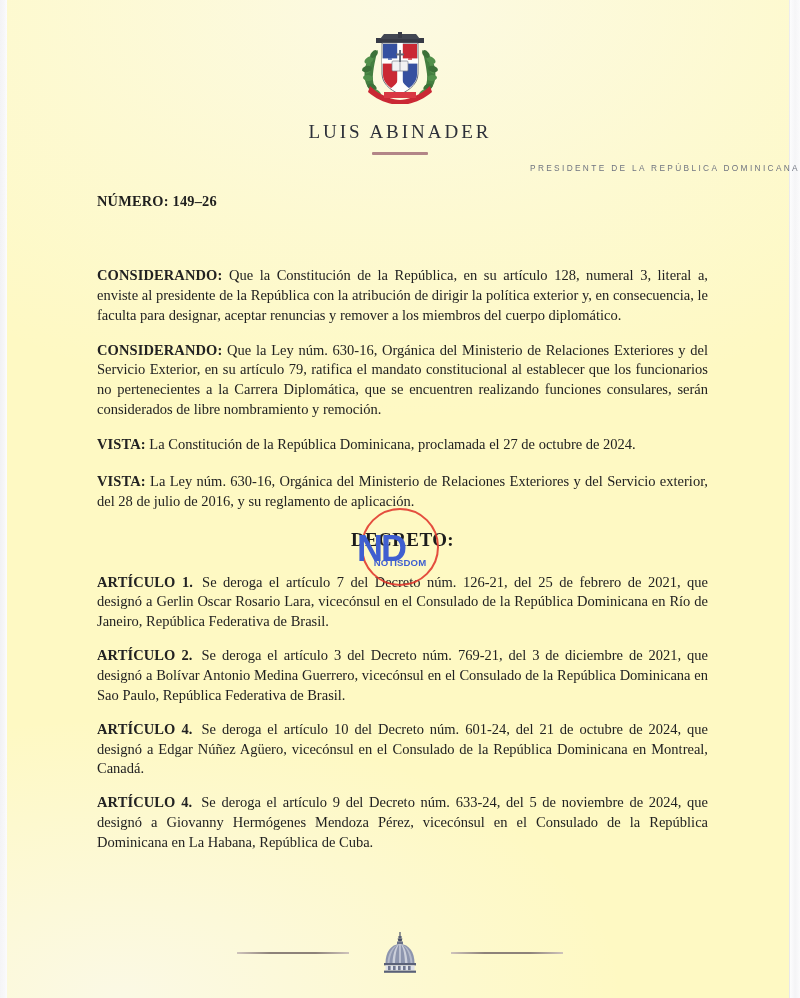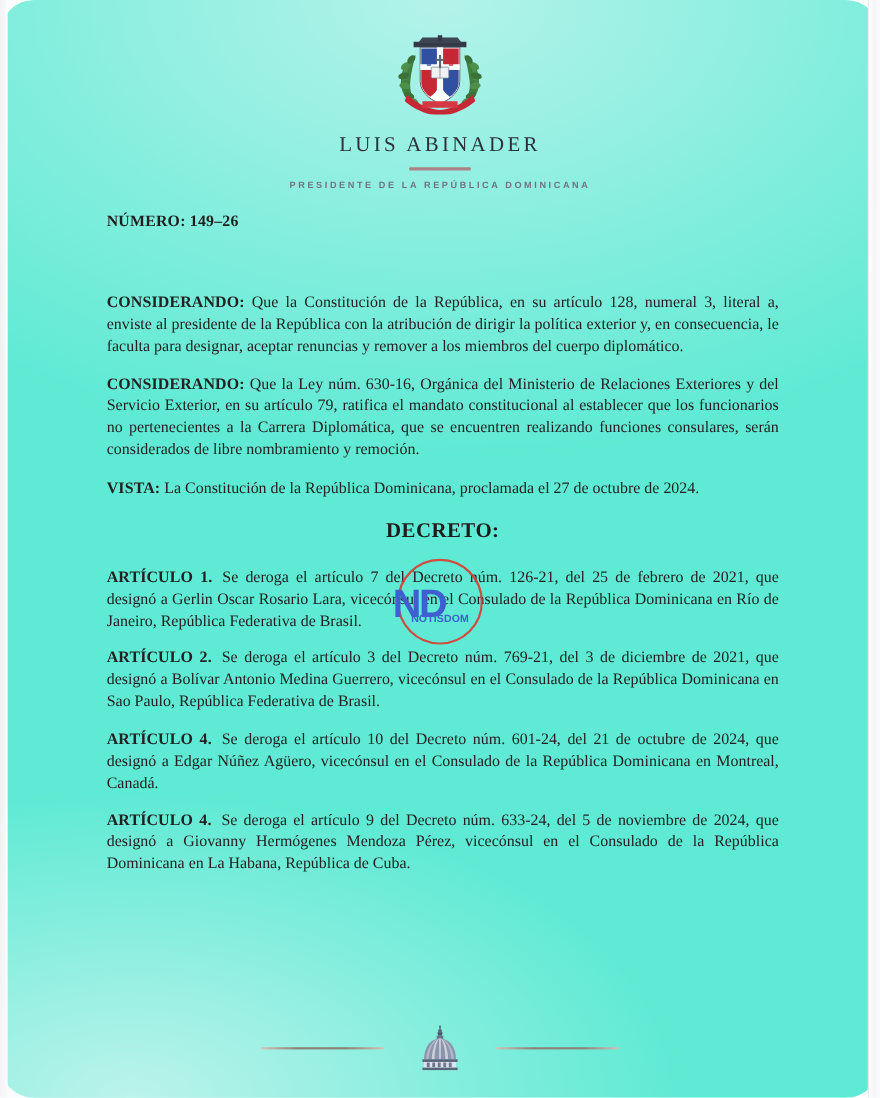--- a/index.html
+++ b/index.html
@@ -15,22 +15,21 @@
     overflow: hidden;
     font-family: "Liberation Serif", "DejaVu Serif", serif;
     color: #232323;
     -webkit-font-smoothing: antialiased;
   }
 
   
   #page {
     position: absolute;
     inset: 0;
-    background: #5eead4;
-    border-radius: 31px;
+    background: #fef9c3;
   }
   
   .edge-strip-left {
     position: absolute;
     left: 0; top: 0;
     width: 7px; height: 998px;
     background: linear-gradient(to right, #f1f1f3 0%, #f6f6f8 60%, #fdfdfe 100%);
   }
   .edge-strip-right {
     position: absolute;
@@ -83,21 +82,22 @@
     background: #ab7b80;
     border-radius: 1px;
     opacity: 0.92;
   }
   .president-title {
     margin-top: 8px;
     font-family: "Liberation Sans", "DejaVu Sans", sans-serif;
     font-size: 8.3px;
     letter-spacing: 2.35px;
     color: #6f7480;
-    font-weight: 700;
+    font-weight: 400;
+    text-align: right;
   }
 
   
   .doc-body {
     position: absolute;
     left: 97px;
     top: 193px;
     width: 611px;
   }
   .number-line {
@@ -281,20 +281,23 @@
     </p>
 
     <p class="para">
       <span class="lead">CONSIDERANDO:</span><span> Que la Ley núm. 630-16, Orgánica del Ministerio de Relaciones Exteriores y del Servicio Exterior, en su artículo 79, ratifica el mandato constitucional al establecer que los funcionarios no pertenecientes a la Carrera Diplomática, que se encuentren realizando funciones consulares, serán considerados de libre nombramiento y remoción.</span>
     </p>
 
     <p class="para vista">
       <span class="lead">VISTA:</span><span> La Constitución de la República Dominicana, proclamada el 27 de octubre de 2024.</span>
     </p>
 
+    <p class="para vista">
+      <span class="lead">VISTA:</span><span> La Ley núm. 630-16, Orgánica del Ministerio de Relaciones Exteriores y del Servicio exterior, del 28 de julio de 2016, y su reglamento de aplicación.</span>
+    </p>
 
 
     <div class="decreto-heading">DECRETO:</div>
 
     <p class="para art">
       <span class="lead">ARTÍCULO 1.</span><span class="art-gap"></span><span>Se deroga el artículo 7 del Decreto núm. 126-21, del 25 de febrero de 2021, que designó a Gerlin Oscar Rosario Lara, vicecónsul en el Consulado de la República Dominicana en Río de Janeiro, República Federativa de Brasil.</span>
     </p>
 
     <p class="para art">
       <span class="lead">ARTÍCULO 2.</span><span class="art-gap"></span><span>Se deroga el artículo 3 del Decreto núm. 769-21, del 3 de diciembre de 2021, que designó a Bolívar Antonio Medina Guerrero, vicecónsul en el Consulado de la República Dominicana en Sao Paulo, República Federativa de Brasil.</span>

